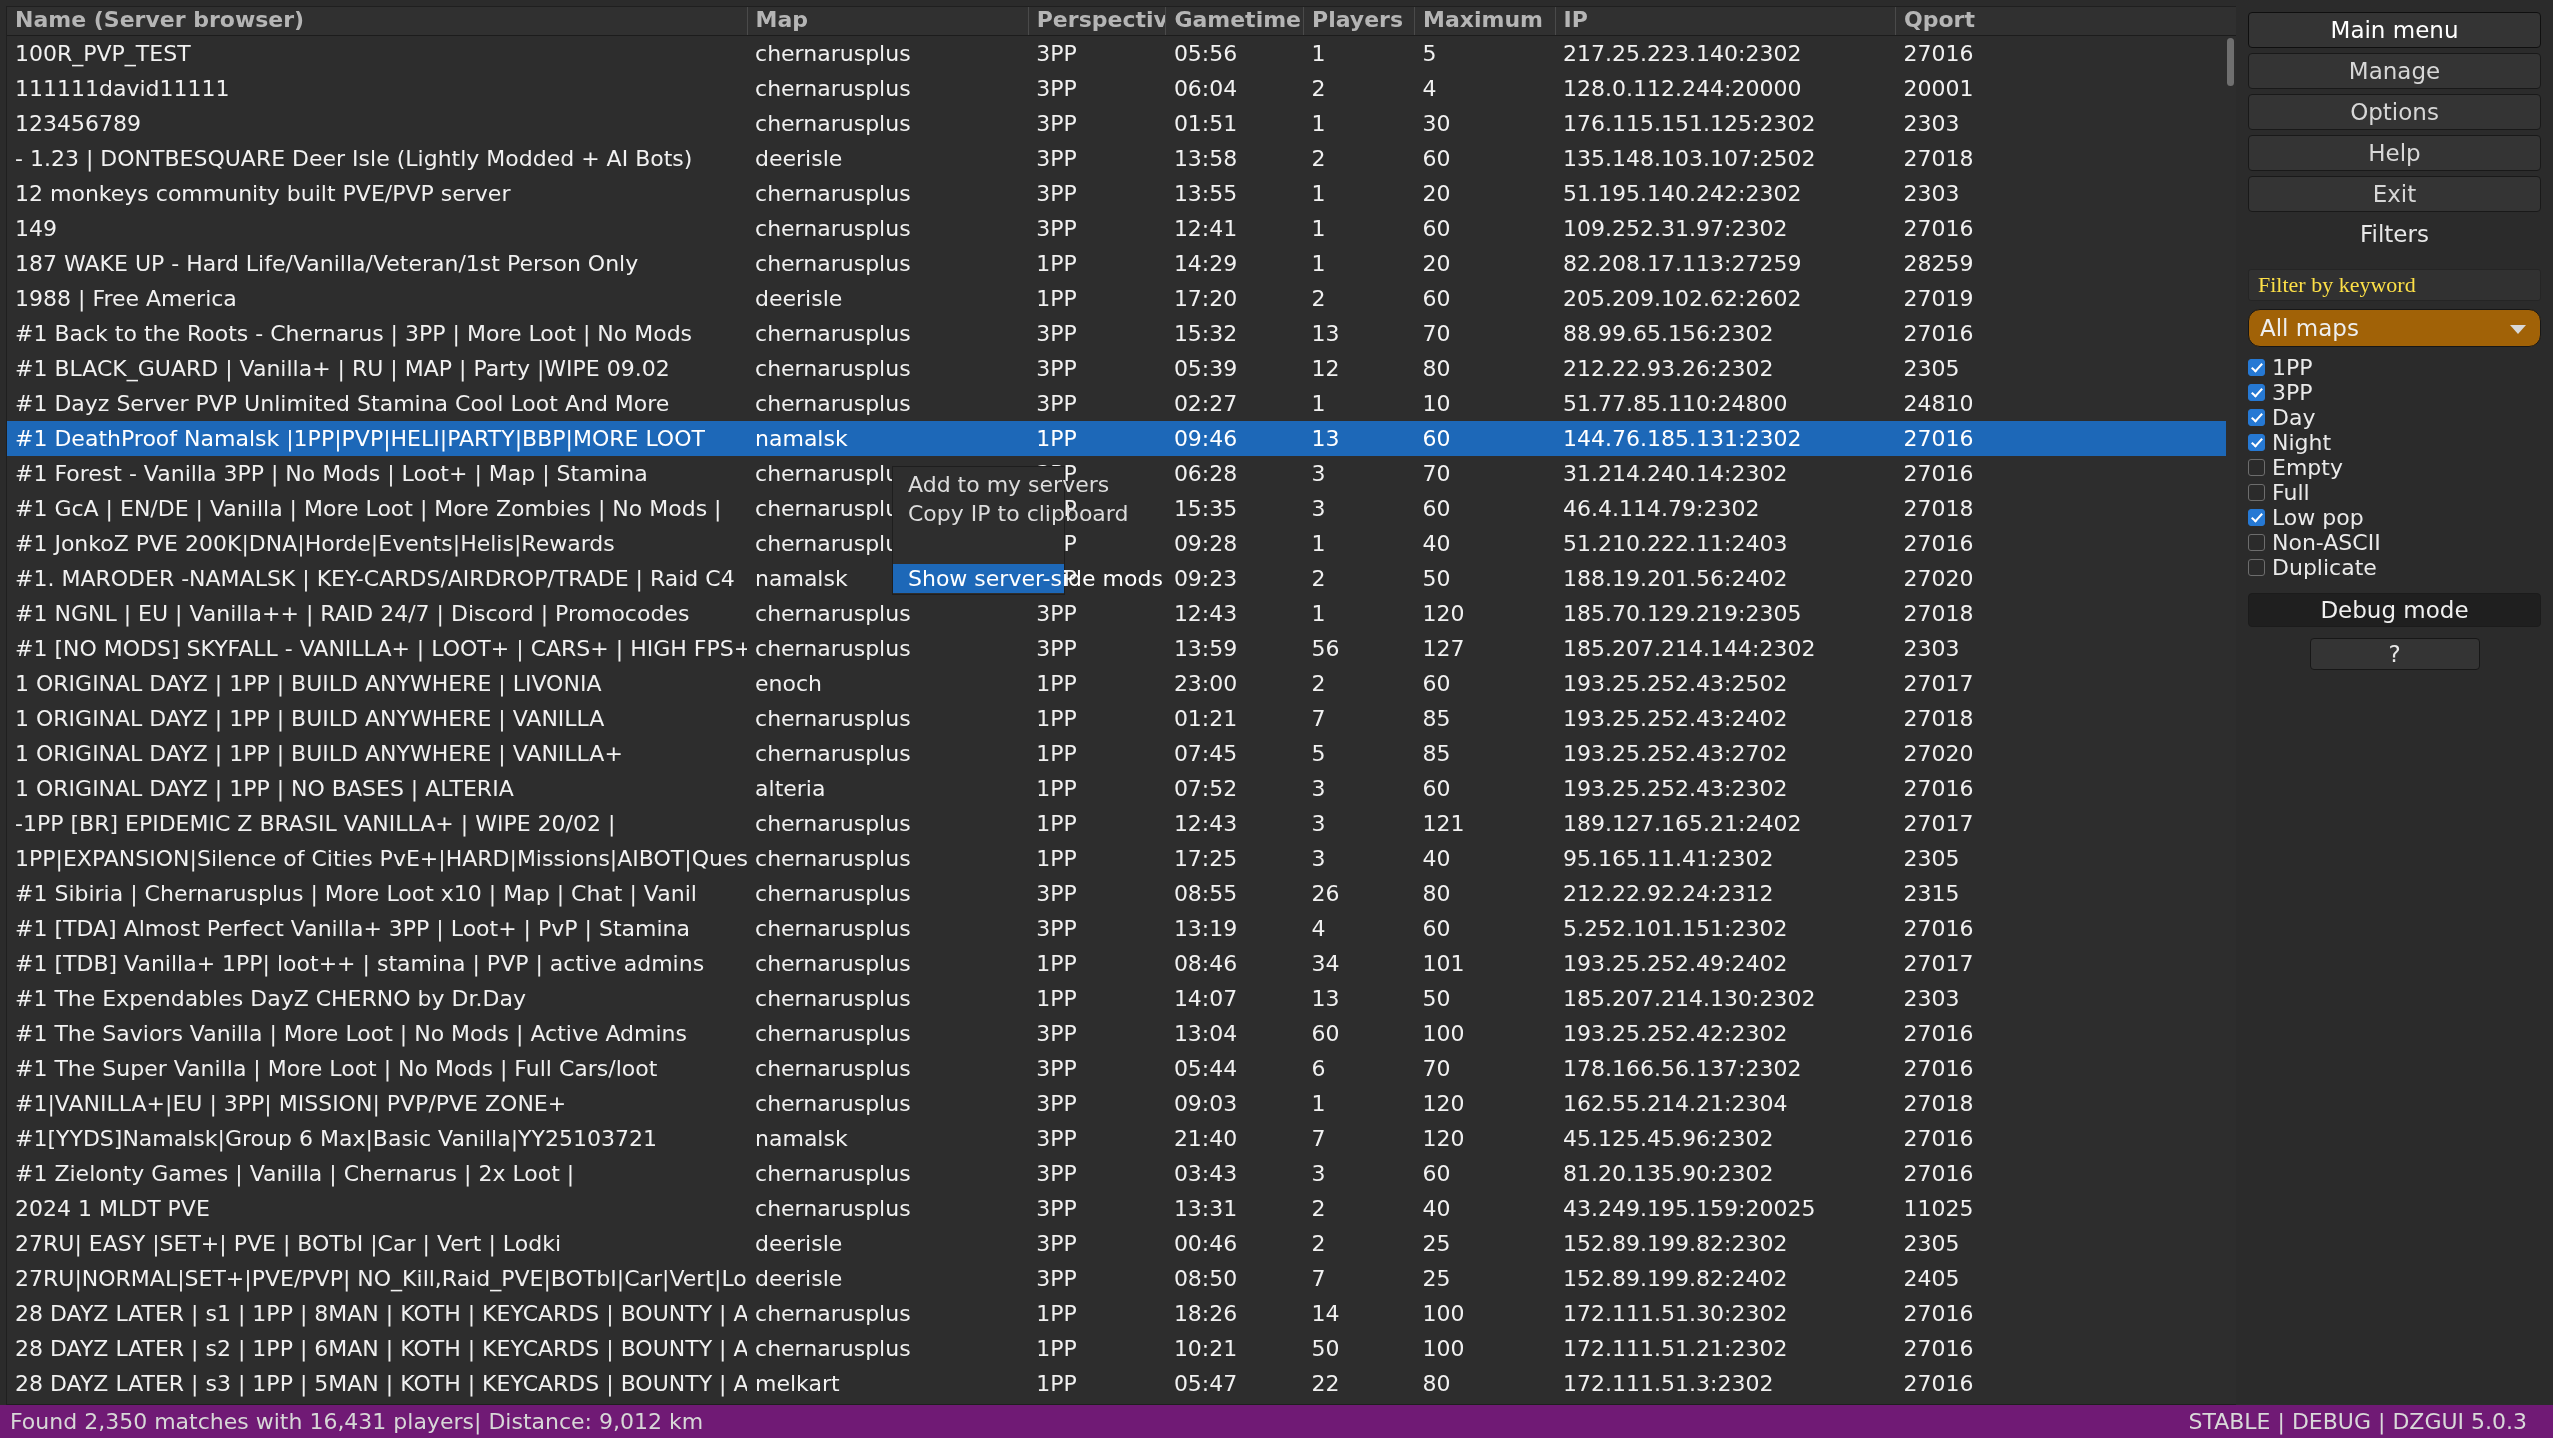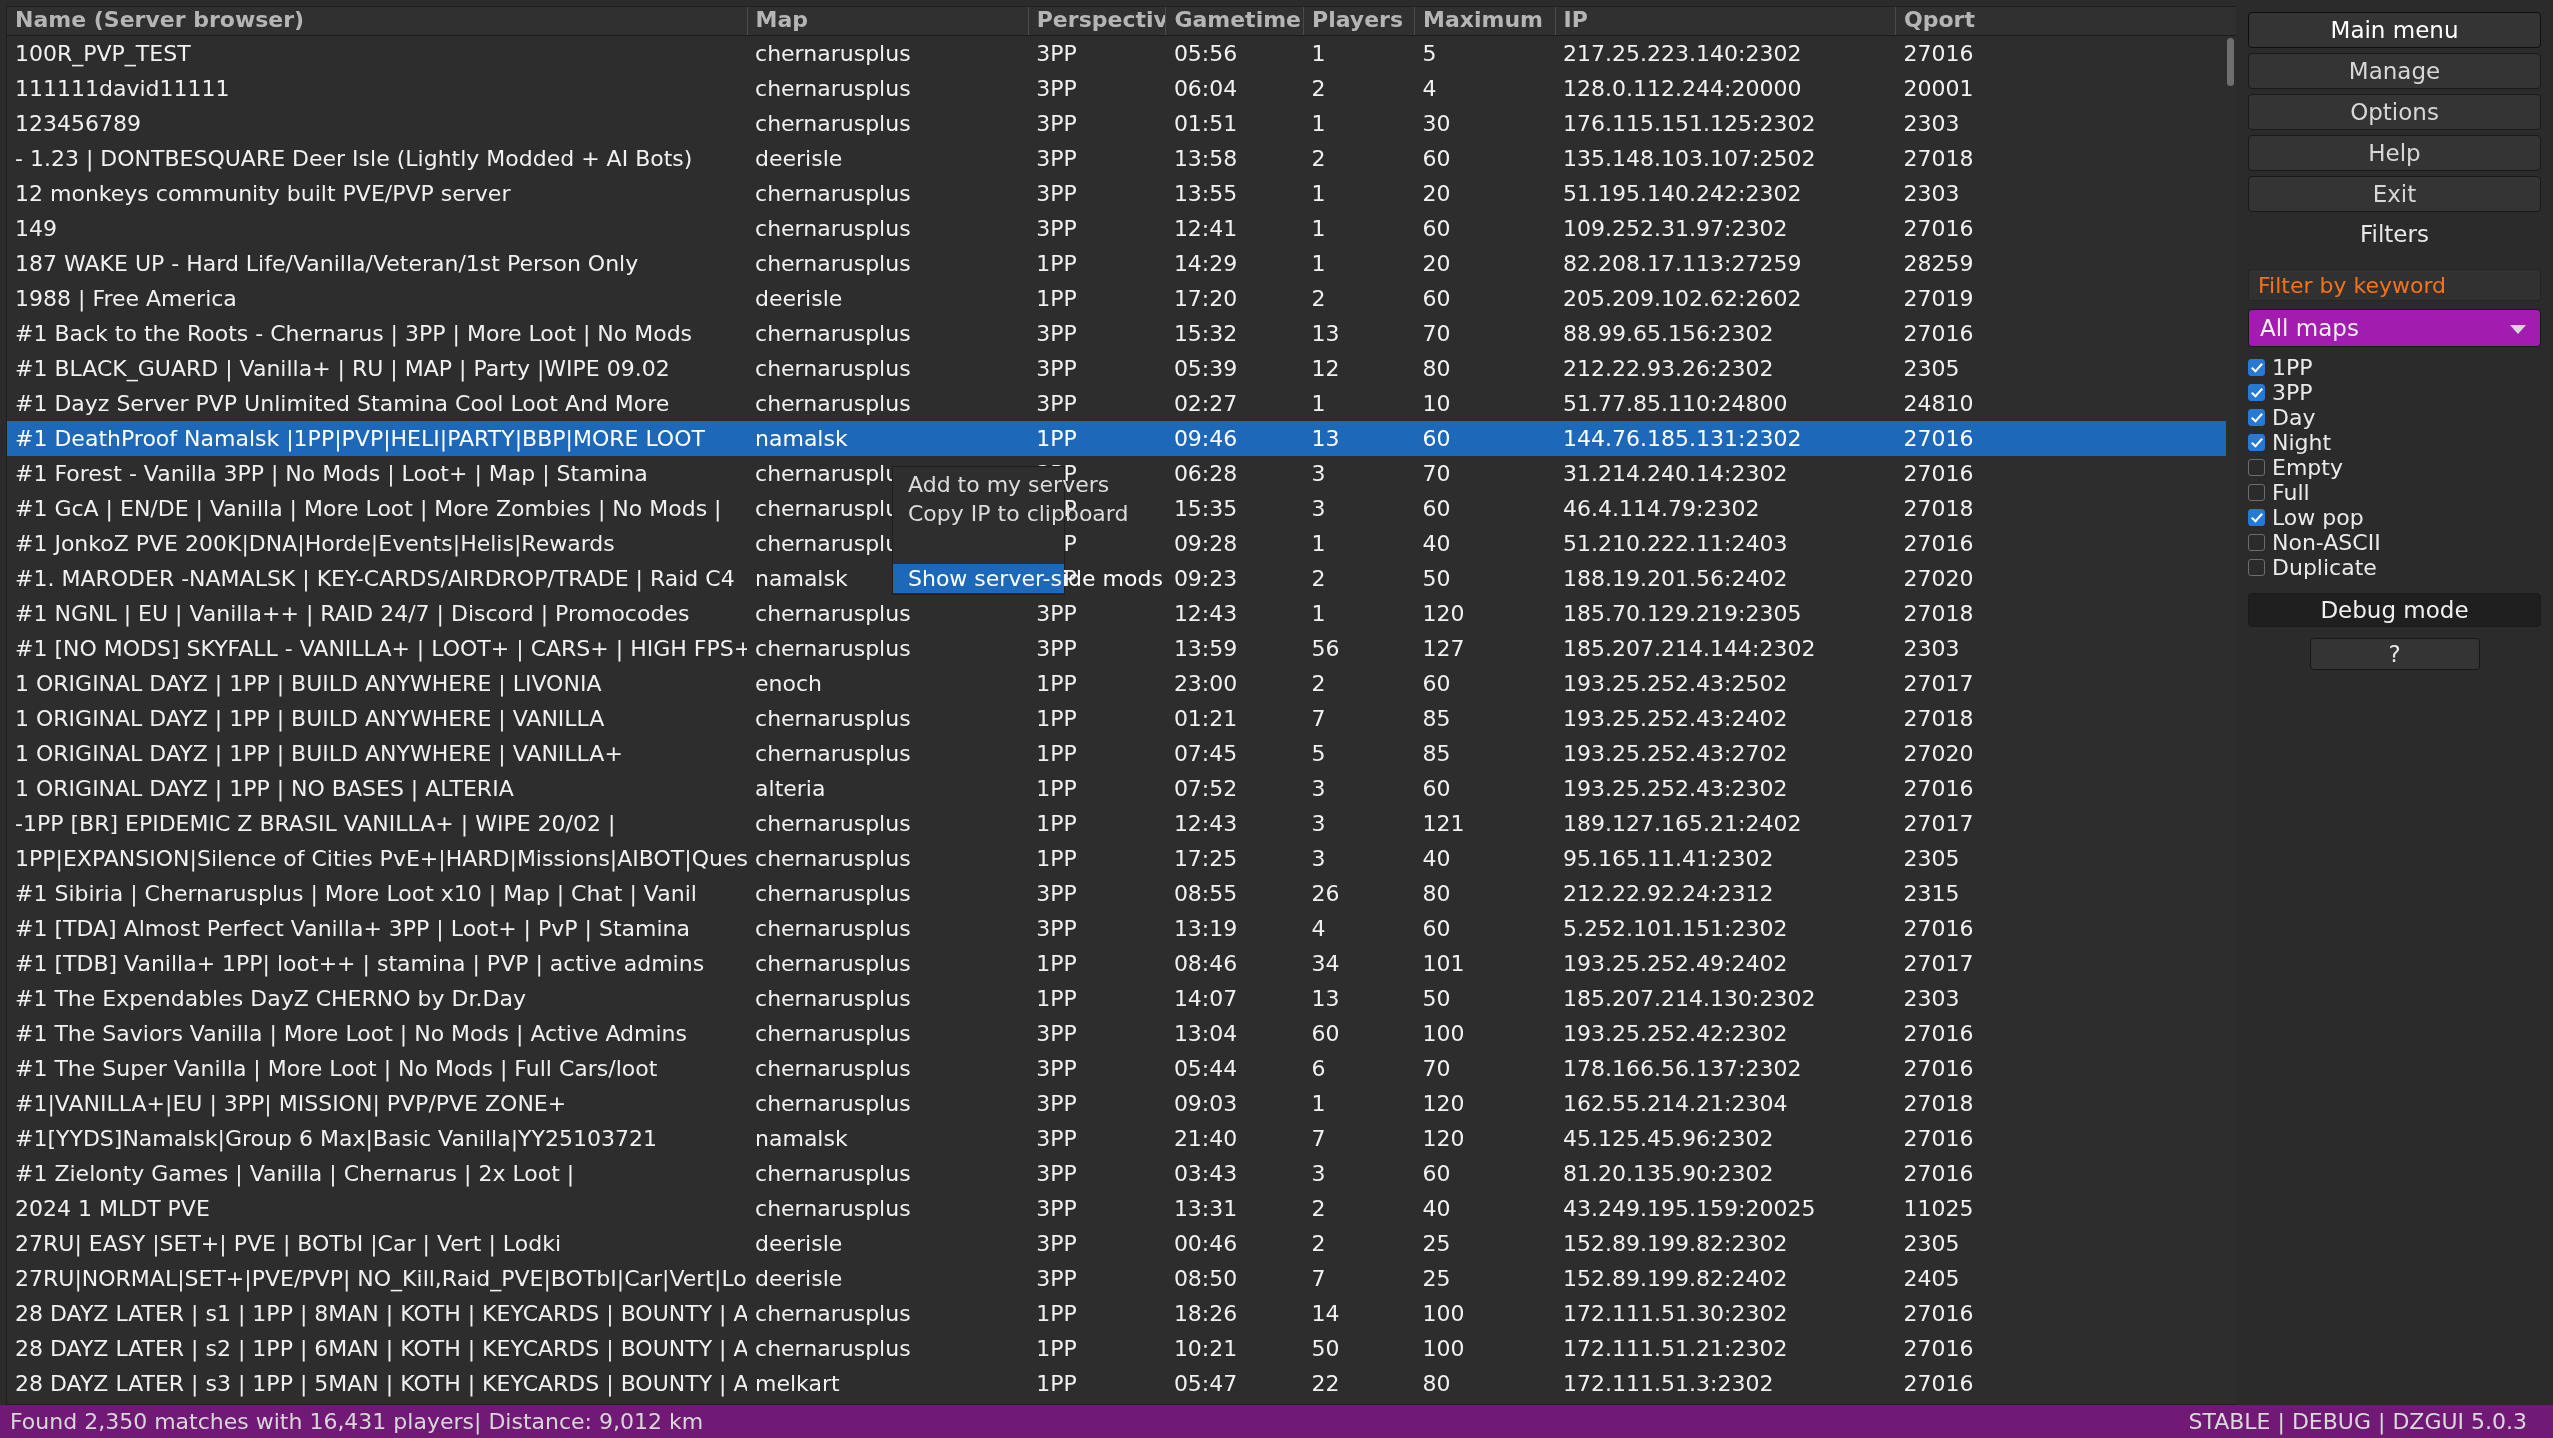--- a/index.html
+++ b/index.html
@@ -130,33 +130,34 @@
     height:30px;
     line-height:30px;
     margin-top:2px;
     margin-bottom:20px;
   }
   .txtinput{
     height:32px;
     background:#313131;
     border:1px solid #252525;
     border-radius:3px;
-    color:#f97316;
+    color:#fde047;
     font-size:22px;
     display:flex;
     align-items:center;
     padding-left:9px;
     margin-bottom:8px;
+    font-family:Liberation Serif, serif;
   }
   .select{
     position:relative;
     height:38px;
-    background:#a21caf;
+    background:#a16207;
     border:1px solid #171717;
-    border-radius:4px;
+    border-radius:12px;
     color:#eeeeee;
     font-size:23px;
     display:flex;
     align-items:center;
     padding-left:11px;
     margin-bottom:8px;
   }
   .select .arrow{
     position:absolute;
     right:14px; top:50%;

